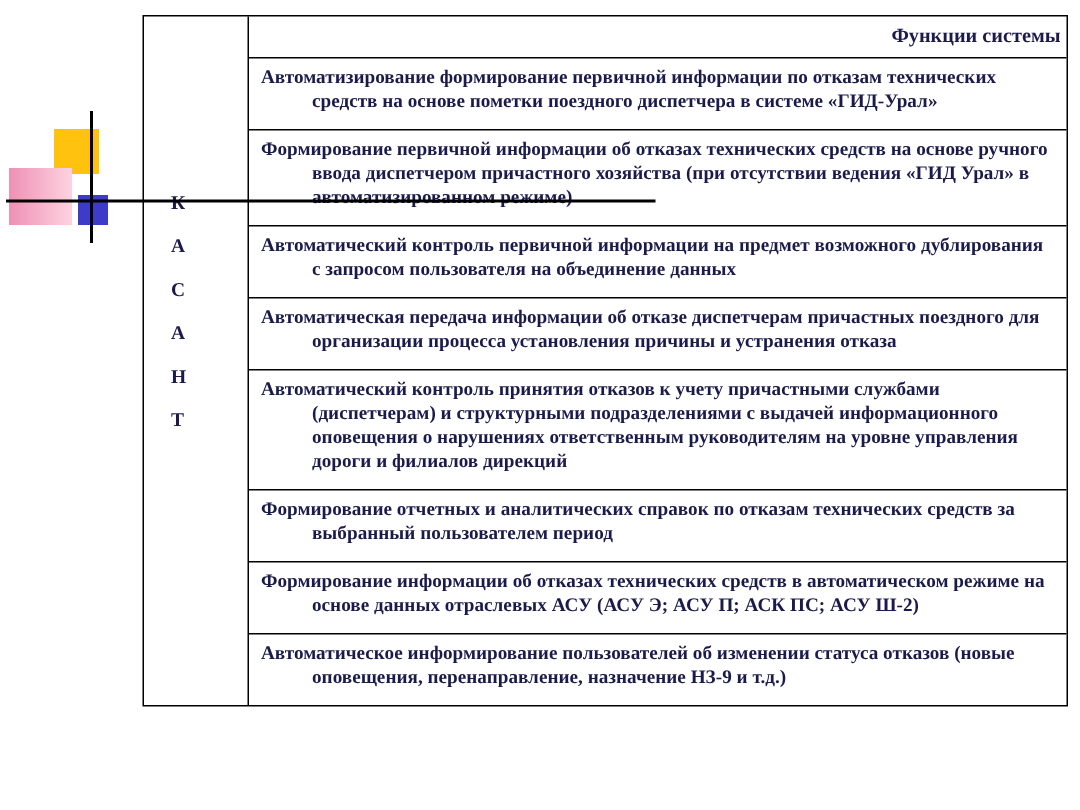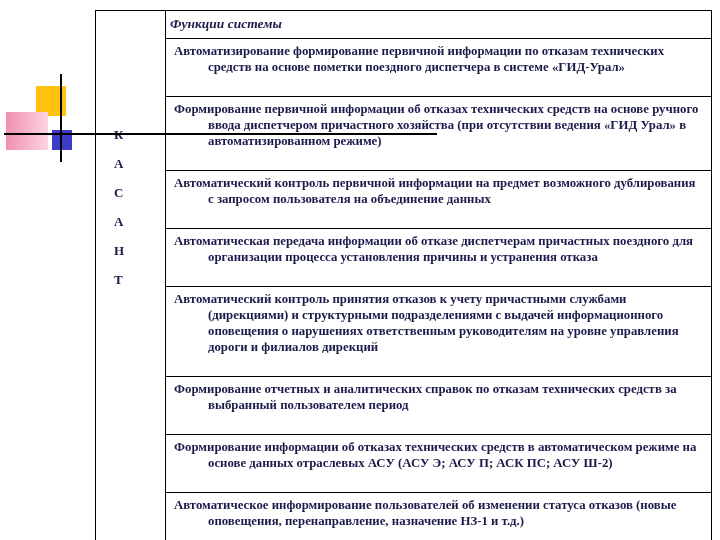--- a/index.html
+++ b/index.html
@@ -15,28 +15,27 @@
   }
   .letters-col {
     flex:0 0 70px; width:70px; box-sizing:border-box;
     border-right:1px solid var(--border, #000);
     display:flex; flex-direction:column; align-items:flex-start;
     padding-top:116px; padding-left:18px; gap:13px;
     font-weight:bold; font-size:13px; line-height:16px;
   }
   .content-col { flex:1; display:flex; flex-direction:column; min-width:0; }
   .table-header {
-    text-align:left; font-weight:bold; font-size:13.5px;
+    text-align:right; font-weight:bold; font-size:13.5px;
     padding:5px 4px 6px 4px;
     border-bottom:1px solid var(--border, #000);
-    font-style:italic;
   }
   .row {
     border-bottom:1px solid var(--border, #000);
-    padding:4px 10px 21px 8px;
+    padding:4px 10px 11px 8px;
     font-weight:bold; font-size:12.8px; line-height:16px;
   }
   .row:last-child { border-bottom:none; }
   .row-text { padding-left:34px; text-indent:-34px; }
   
   .sq { position:absolute; }
   .sq-yellow { left:36px; top:86px;  width:30px; height:30px; background:var(--deco-yellow, #ffc20e); }
   .sq-pink   { left:6px;  top:112px; width:42px; height:38px;
                background:linear-gradient(90deg, var(--deco-pink, #f090b4), var(--deco-pink-light, #fcd3e0)); }
   .sq-blue   { left:52px; top:130px; width:20px; height:20px; background:var(--deco-blue, #3c3cc8); }
@@ -65,30 +64,30 @@
       <div class="row">
           <div class="row-text">Формирование первичной информации об отказах технических средств на основе ручного ввода диспетчером причастного хозяйства (при отсутствии ведения «ГИД Урал» в автоматизированном режиме)</div>
         </div>
       <div class="row">
           <div class="row-text">Автоматический контроль первичной информации на предмет возможного дублирования с запросом пользователя на объединение данных</div>
         </div>
       <div class="row">
           <div class="row-text">Автоматическая передача информации об отказе диспетчерам причастных поездного для организации процесса установления причины и устранения отказа</div>
         </div>
       <div class="row">
-          <div class="row-text">Автоматический контроль принятия отказов к учету причастными службами (дирекциями) и структурными подразделениями с выдачей информационного оповещения о нарушениях ответственным руководителям на уровне управления дороги и филиалов дирекций</div>
+          <div class="row-text">Автоматический контроль принятия отказов к учету причастными службами (диспетчерам) и структурными подразделениями с выдачей информационного оповещения о нарушениях ответственным руководителям на уровне управления дороги и филиалов дирекций</div>
         </div>
       <div class="row">
           <div class="row-text">Формирование отчетных и аналитических справок по отказам технических средств за выбранный пользователем период</div>
         </div>
       <div class="row">
           <div class="row-text">Формирование информации об отказах технических средств в автоматическом режиме на основе данных отраслевых АСУ (АСУ Э; АСУ П; АСК ПС; АСУ Ш-2)</div>
         </div>
       <div class="row">
-          <div class="row-text">Автоматическое информирование пользователей об изменении статуса отказов (новые оповещения, перенаправление, назначение НЗ-1 и т.д.)</div>
+          <div class="row-text">Автоматическое информирование пользователей об изменении статуса отказов (новые оповещения, перенаправление, назначение НЗ-9 и т.д.)</div>
         </div>
     </div>
   </div>
 
   <div>
     <div class="sq sq-yellow"></div>
     <div class="sq sq-pink"></div>
     <div class="sq sq-blue"></div>
     <div class="deco-vline"></div>
     <div class="deco-hline"></div>

